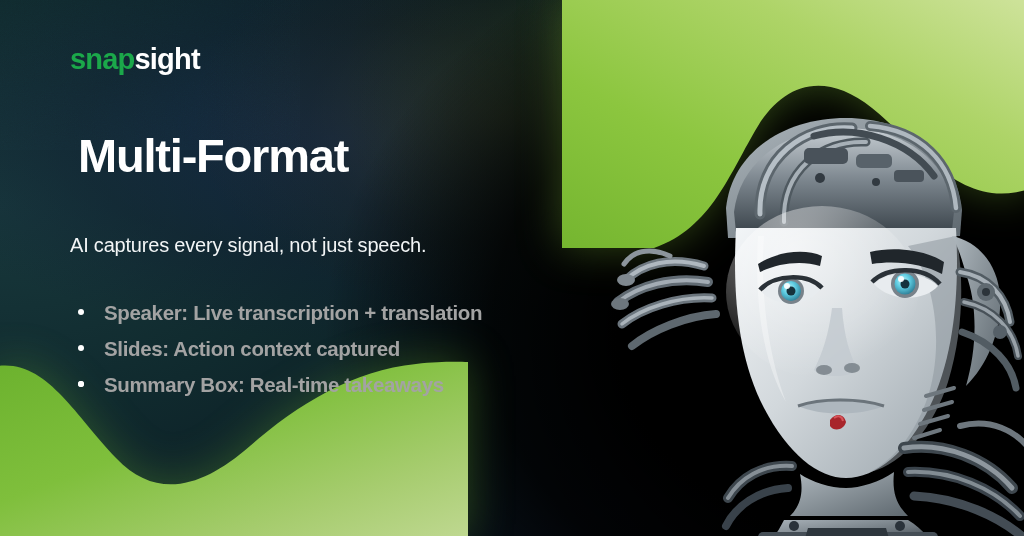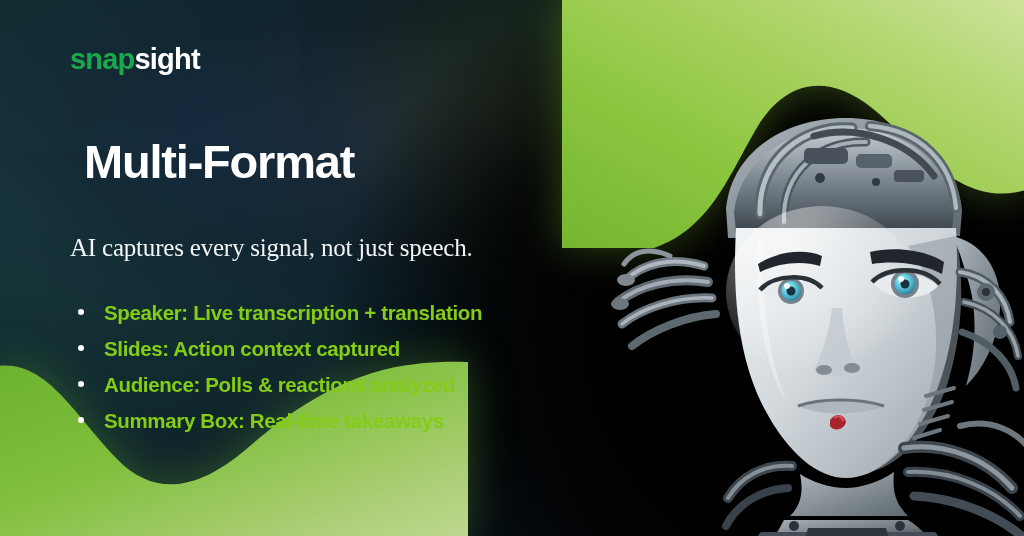--- a/index.html
+++ b/index.html
@@ -109,59 +109,58 @@
     white-space: nowrap;
   }
   .logo .snap { color: #1BA84A; }
   .logo .sight { color: #ffffff; }
 
   .headline {
     position: absolute;
     top: 122px;
     left: 0;
     width: 540px;
-    margin: 14px;
+    margin: 8px;
     font-size: 47px;
     font-weight: bold;
     line-height: 1.12;
     letter-spacing: -1.2px;
     color: #ffffff;
   }
   .headline .hl-line { display: block; white-space: nowrap; }
 
   .subhead {
     position: absolute;
     top: 234px;
     left: 0;
     margin: 0;
-    font-size: 25px;
+    font-size: 20px;
     font-weight: normal;
     letter-spacing: -0.2px;
     color: #f2f5f6;
     white-space: nowrap;
-    font-family: Liberation Serif, serif;
   }
 
   .bullets {
     position: absolute;
     top: 298px;
     left: 6px;
     margin: 0;
     padding: 0;
     list-style: none;
   }
   .bullets li {
     position: relative;
     padding-left: 28px;
     margin: 0 0 7px 0;
     font-size: 20.5px;
     font-weight: bold;
     letter-spacing: -0.35px;
     line-height: 1.42;
-    color: #84cc16;
+    color: #a3a3a3;
     white-space: nowrap;
   }
   .bullets li .dot {
     position: absolute;
     left: 2px;
     top: 11px;
     width: 6px;
     height: 6px;
     border-radius: 50%;
     background: #ffffff;
@@ -390,21 +389,20 @@
       <li>
         <span class="dot"></span>
         <span>Speaker: Live transcription + translation</span>
       </li>
       <li>
         <span class="dot"></span>
         <span>Slides: Action context captured</span>
       </li>
       <li>
         <span class="dot"></span>
-        <span>Audience: Polls &amp; reactions analyzed</span>
       </li>
       <li>
         <span class="dot"></span>
         <span>Summary Box: Real-time takeaways</span>
       </li>
     </ul>
 
   </div>
 </div>
 

